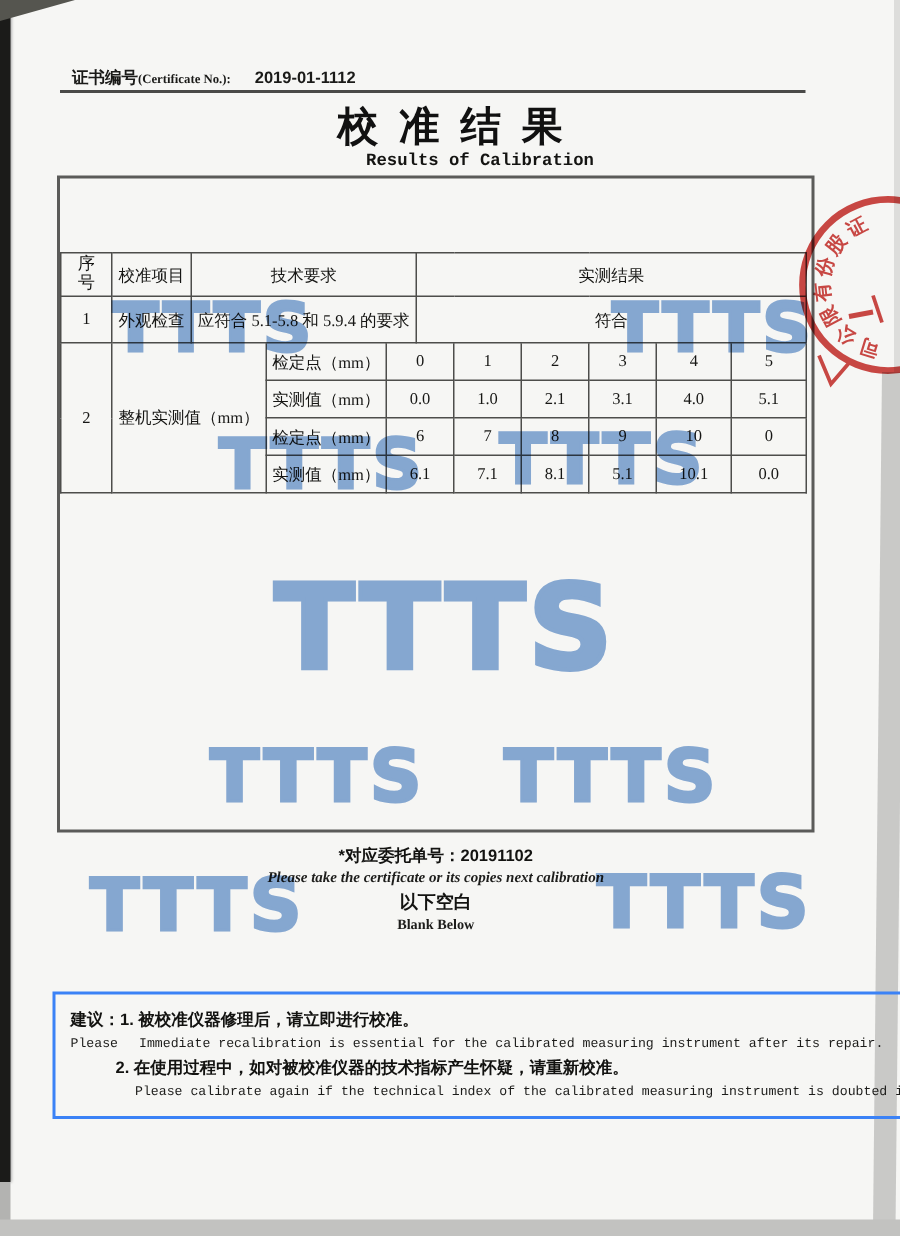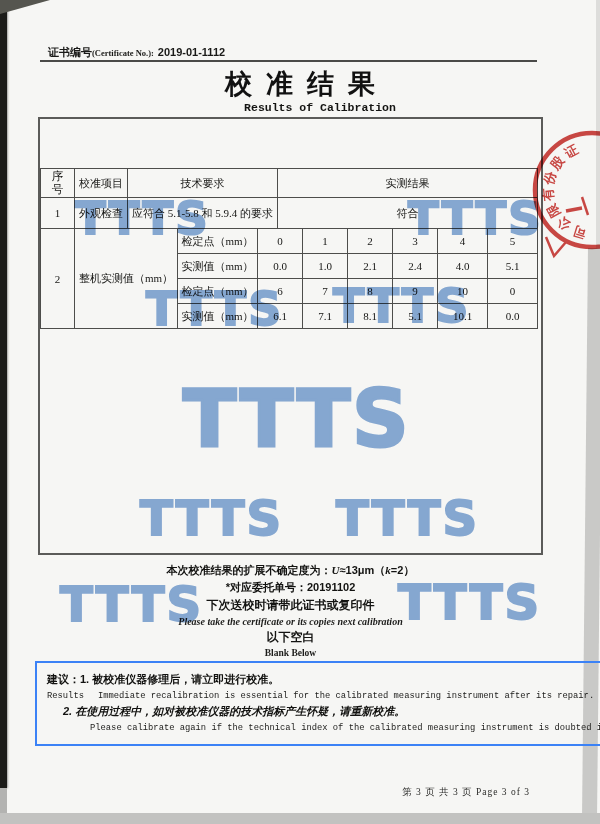--- a/index.html
+++ b/index.html
@@ -10,21 +10,21 @@
   #edge-left{left:0;top:6px;width:7px;height:782px;background:#1b1b19;box-shadow:1px 0 2px rgba(0,0,0,.35);}
   #edge-corner{left:0;top:0;width:0;height:0;border-top:14px solid #55554f;border-right:50px solid transparent;}
   #edge-bottom{left:0;top:813px;width:600px;height:11px;background:#c2c2c0;}
   #edge-bottom-left{left:0;top:788px;width:7px;height:30px;background:#b3b3b1;}
   #edge-right-top{left:596px;top:0;width:4px;height:250px;background:#dddddb;z-index:2;}
   #edge-right{left:585px;top:248px;width:15px;height:570px;background:#c9c9c7;transform:rotate(0.6deg);z-index:2;}
   
   #cert-line{position:absolute;left:48px;top:42px;z-index:4;white-space:nowrap;}
   #cert-line .cn{font-size:11px;font-weight:bold;}
   #cert-line .en{font-size:8.5px;font-weight:bold;}
-  #cert-line .val{font-size:11px;font-weight:bold;margin-left:4px;font-family:"Liberation Sans",sans-serif;}
+  #cert-line .val{font-size:11px;font-weight:bold;margin-left:16px;font-family:"Liberation Sans",sans-serif;}
   #header-rule{position:absolute;left:40px;top:60px;width:497px;border-top:2px solid #4a4a48;z-index:4;}
   #page-title{position:absolute;left:0;top:66px;width:600px;text-align:center;font-size:27px;font-weight:bold;
               letter-spacing:14px;padding-left:14px;box-sizing:border-box;
               font-family:"Liberation Sans",sans-serif;color:#111;z-index:4;}
   #page-subtitle{position:absolute;left:0;top:101px;width:600px;text-align:center;font-size:11.5px;font-weight:bold;
                  font-family:"Liberation Mono",monospace;letter-spacing:0px;color:#141412;z-index:4;padding-left:20px;}
   
   #results-box{position:absolute;left:38px;top:117px;width:505px;height:438px;border:2px solid #5b5b59;box-sizing:border-box;z-index:4;}
   #results-table{position:absolute;left:40px;top:168px;width:497px;table-layout:fixed;border-collapse:collapse;z-index:4;}
   #results-table td{border:1.5px solid #4d4d4b;text-align:center;vertical-align:middle;padding:0;
@@ -121,21 +121,21 @@
       <td>2</td>
       <td>3</td>
       <td>4</td>
       <td>5</td>
     </tr>
     <tr class="tr-s">
       <td class="cjk">实测值（mm）</td>
       <td colspan="2">0.0</td>
       <td>1.0</td>
       <td>2.1</td>
-      <td>2.4</td>
+      <td>3.1</td>
       <td>4.0</td>
       <td>5.1</td>
     </tr>
     <tr class="tr-s">
       <td class="cjk">检定点（mm）</td>
       <td colspan="2">6</td>
       <td>7</td>
       <td>8</td>
       <td>9</td>
       <td>10</td>
@@ -147,36 +147,33 @@
       <td>7.1</td>
       <td>8.1</td>
       <td>5.1</td>
       <td>10.1</td>
       <td>0.0</td>
     </tr>
   </tbody>
     </table>
 
   <div id="notes">
-    <div class="note-cn"><span>本次校准结果的扩展不确定度为：</span><span class="ital">U</span><span>≈13μm（</span><span class="ital">k</span><span>=2）</span></div>
     <div class="note-cn">*对应委托单号：20191102</div>
-    <div class="note-cn-lg">下次送校时请带此证书或复印件</div>
     <div class="note-en">Please take the certificate or its copies next calibration</div>
     <div class="note-cn-lg">以下空白</div>
     <div class="note-en-sm">Blank Below</div>
   </div>
 
   <div id="suggestion-box">
     <div class="sg-cn" style="left:10px;top:9px;"><span>建议：</span><span>1. 被校准仪器修理后，请立即进行校准。</span></div>
-    <div class="sg-en" style="left:10px;top:28px;"><span>Results</span><span style="margin-left:14px;">Immediate recalibration is essential for the calibrated measuring instrument after its repair.</span></div>
-    <div class="sg-cn" style="left:26px;top:41px;font-style:italic;">2. 在使用过程中，如对被校准仪器的技术指标产生怀疑，请重新校准。</div>
+    <div class="sg-en" style="left:10px;top:28px;"><span>Please</span><span style="margin-left:14px;">Immediate recalibration is essential for the calibrated measuring instrument after its repair.</span></div>
+    <div class="sg-cn" style="left:40px;top:41px;">2. 在使用过程中，如对被校准仪器的技术指标产生怀疑，请重新校准。</div>
     <div class="sg-en" style="left:53px;top:60px;">Please calibrate again if the technical index of the calibrated measuring instrument is doubted in use.</div>
   </div>
 
-  <div id="footer-page-info">第 3 页 共 3 页 Page 3 of 3</div>
 
   <svg id="company-seal" width="80" height="140" viewBox="0 0 80 140">
     <circle class="arc" cx="72" cy="65" r="57" stroke-width="4.5"></circle>
     <text x="51.3" y="26.2" transform="rotate(-28 51.3 26.2)">证</text>
     <text x="37.3" y="37.9" transform="rotate(-52 37.3 37.9)">股</text>
     <text x="29.7" y="52.9" transform="rotate(-74 29.7 52.9)">份</text>
     <text x="28.2" y="69.6" transform="rotate(-96 28.2 69.6)">有</text>
     <text x="33.2" y="85.7" transform="rotate(-118 33.2 85.7)">限</text>
     <text x="43.7" y="98.7" transform="rotate(-140 43.7 98.7)">公</text>
     <text x="59.1" y="107.1" transform="rotate(-163 59.1 107.1)">司</text>

